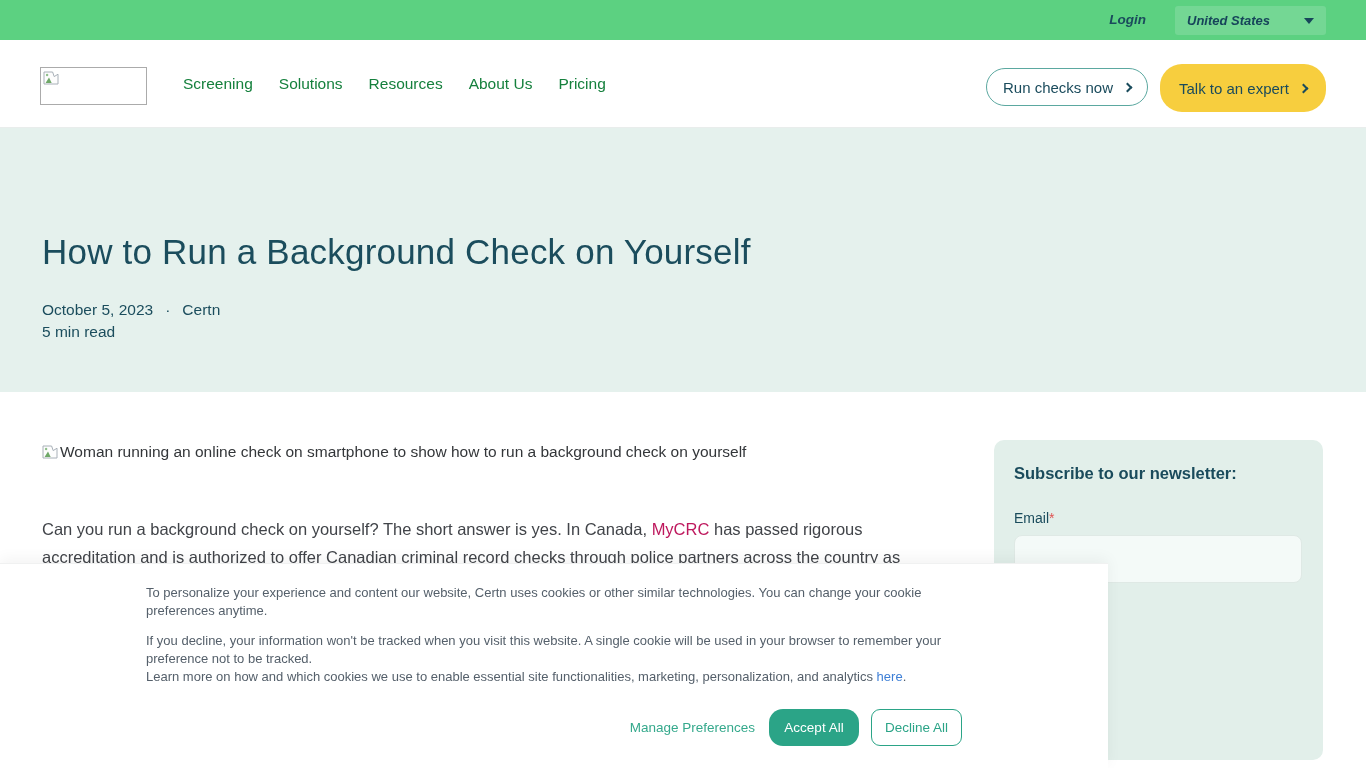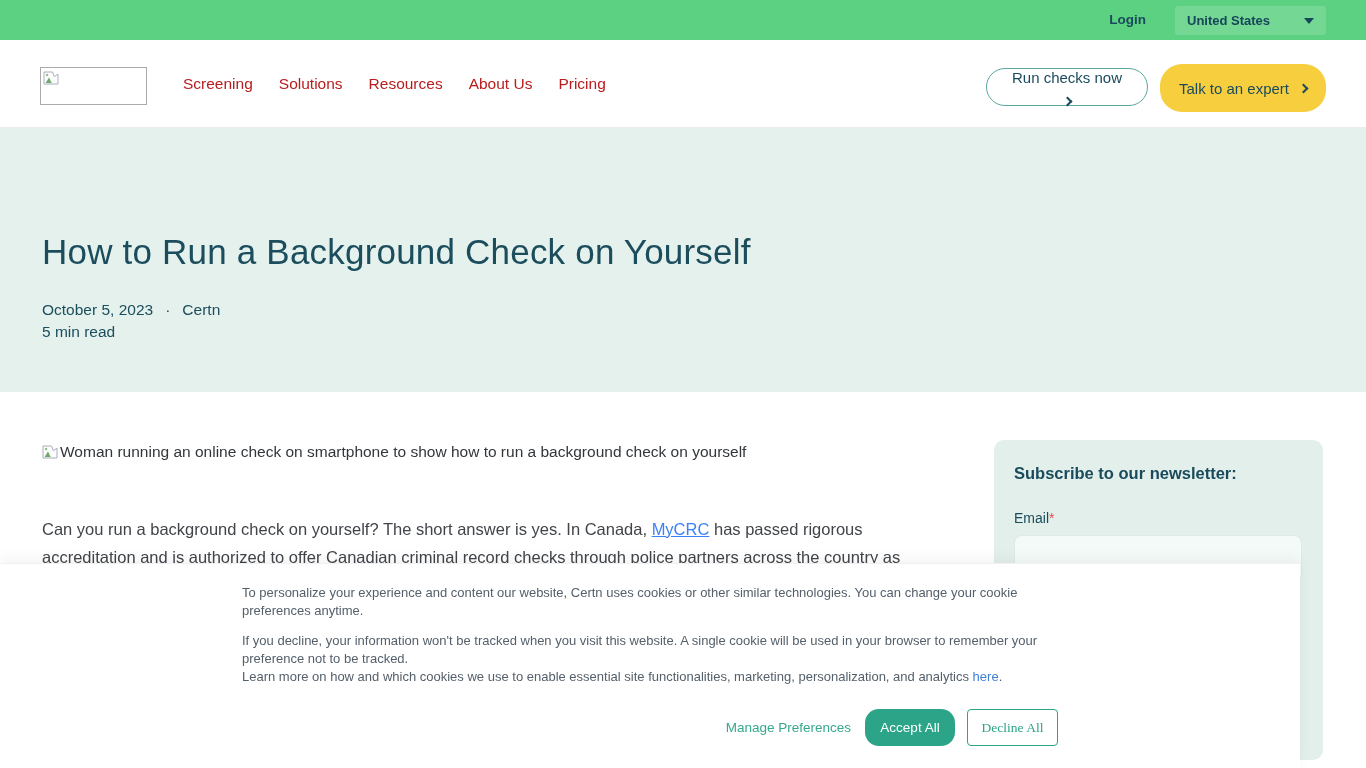--- a/index.html
+++ b/index.html
@@ -1,42 +1,42 @@
 <!DOCTYPE html>
 <html><head>
 <meta charset="utf-8">
 <style>
   * { margin:0; padding:0; box-sizing:border-box; }
   html,body { width:1366px; height:768px; }
   body { font-family:"Liberation Sans", sans-serif; background:#fff; }
   .page { position:relative; width:1366px; height:768px; overflow:hidden; background:#fff; }
 
   
-  .topbar { position:absolute; top:0; left:0; width:100%; height:40px; background:#5CD181; }
+  .topbar { position:absolute; top:0; left:0; width:100%; height:40px; background:#5CD181;font-style:italic; }
   .login-link { position:absolute; top:0; right:220px; height:40px; line-height:40px;
     color:#1A4B5C; font-size:13.5px; font-weight:600; cursor:pointer; }
   .country-select { position:absolute; top:6px; right:40px; width:151px; height:29px;
     background:#74D794; border-radius:3px; display:flex; align-items:center;
     justify-content:space-between; padding:0 12px; cursor:pointer;margin-left:22px; }
   .country-select .value { color:#17455A; font-size:13px; font-weight:700; }
   .caret-down { width:0; height:0; border-left:5px solid transparent;
     border-right:5px solid transparent; border-top:6px solid #17455A; }
 
   
   .header { position:absolute; top:40px; left:0; width:100%; height:88px;
     background:#fff; border-bottom:1px solid #E9EDEC; }
   .logo-box { position:absolute; left:40px; top:27px; width:107px; height:38px;
     border:1px solid #ABABAB; background:#fff; padding:2px; cursor:pointer; }
   .nav { position:absolute; left:183px; top:0; height:88px; display:flex;
     align-items:center; gap:26px; }
-  .nav-item { color:#b91c1c; font-size:15.5px; cursor:pointer; white-space:nowrap; }
+  .nav-item { color:#15803d; font-size:15.5px; cursor:pointer; white-space:nowrap; }
   .btn { display:flex; align-items:center; justify-content:center; gap:11px;
     color:#1A4B5C; font-size:15px; cursor:pointer; font-family:inherit; }
   .btn-run { position:absolute; left:986px; top:28px; width:162px; height:38px;
-    background:#fff; border:1px solid #5BA8A0; border-radius:19px;flex-direction:column; }
+    background:#fff; border:1px solid #5BA8A0; border-radius:19px; }
   .btn-talk { position:absolute; left:1160px; top:24px; width:166px; height:48px;
     background:#F7CE3E; border:none; border-radius:22px; }
   .chev { display:inline-block; width:7px; height:7px;
     border-right:2.4px solid #1A4B5C; border-top:2.4px solid #1A4B5C;
     transform:rotate(45deg); margin-top:1px; }
 
   
   .hero { position:absolute; top:128px; left:0; width:100%; height:264px; background:#E5F1ED; }
   .hero-title { position:absolute; left:42px; top:104px; font-size:35px; font-weight:400;
     color:#1B4D5D; letter-spacing:.2px; }
@@ -44,47 +44,47 @@
     color:#1B4D5D; line-height:22px; }
   .meta-dot { margin:0 12px; }
 
   
   .content { position:absolute; top:392px; left:0; width:100%; height:376px; background:#fff; }
   .alt-line { position:absolute; left:42px; top:51px; display:flex; align-items:flex-start;
     gap:2px; font-size:15.5px; color:#333639; width:900px; }
   .alt-line svg { flex:0 0 auto; margin-top:1px; }
   .article-para { position:absolute; left:42px; top:123px; width:900px;
     font-size:16.5px; line-height:28px; color:#414449; }
-  .article-para a { color:#3b82f6; text-decoration:underline; cursor:pointer; }
+  .article-para a { color:#be185d; cursor:pointer; }
 
   .subscribe-card { position:absolute; left:994px; top:48px; width:329px; height:320px;
     background:#E2EFEA; border-radius:10px; padding:24px 20px; }
   .sub-heading { font-size:16.5px; font-weight:700; color:#1A4B5C; }
   .email-label { margin-top:27px; font-size:14px; color:#1A4B5C; }
   .req { color:#E05252; }
   .email-input { display:block; margin-top:9px; width:288px; height:48px;
     background:#F4FAF8; border:1px solid #DFE9E5; border-radius:8px; outline:none;
     font-size:15px; padding:0 12px; font-family:inherit; color:#1A4B5C; }
 
   
-  .cookie-banner { position:absolute; left:0; top:563px; width:1300px; height:205px;
+  .cookie-banner { position:absolute; left:0; top:563px; width:1108px; height:205px;
     background:#fff; border-top:1px solid #F0F1F1; box-shadow:0 -4px 14px rgba(0,0,0,.05); }
   .cb-inner { width:816px; margin:0 auto; padding-top:20px; }
   .cb-text { font-size:13px; line-height:18px; color:#55606B; }
   .cb-text a { color:#3E7FD6; text-decoration:none; cursor:pointer; }
   .cb-p3 { margin-top:12px; }
   .cb-buttons { display:flex; justify-content:flex-end; align-items:center;
     gap:12px; margin-top:23px; }
   .cb-manage { background:none; border:none; color:#35A98C; font-size:13.5px;
     cursor:pointer; font-family:inherit; margin-right:2px; }
   .cb-accept { width:90px; height:37px; background:#2BA487; color:#fff; border:none;
     border-radius:14px; font-size:13.5px; cursor:pointer; font-family:inherit; }
   .cb-decline { width:91px; height:37px; background:#fff; color:#2BA487;
-    border:1px solid #2BA487; border-radius:4px; font-size:13.5px; cursor:pointer;
-    font-family:Liberation Serif, serif; }
+    border:1px solid #2BA487; border-radius:9px; font-size:13.5px; cursor:pointer;
+    font-family:Liberation Sans, sans-serif; }
 </style>
 </head>
 <body>
 
 <div class="page">
 
   <div class="topbar">
     <span class="login-link">Login</span>
     <div class="country-select">
       <span class="value">United States</span>

